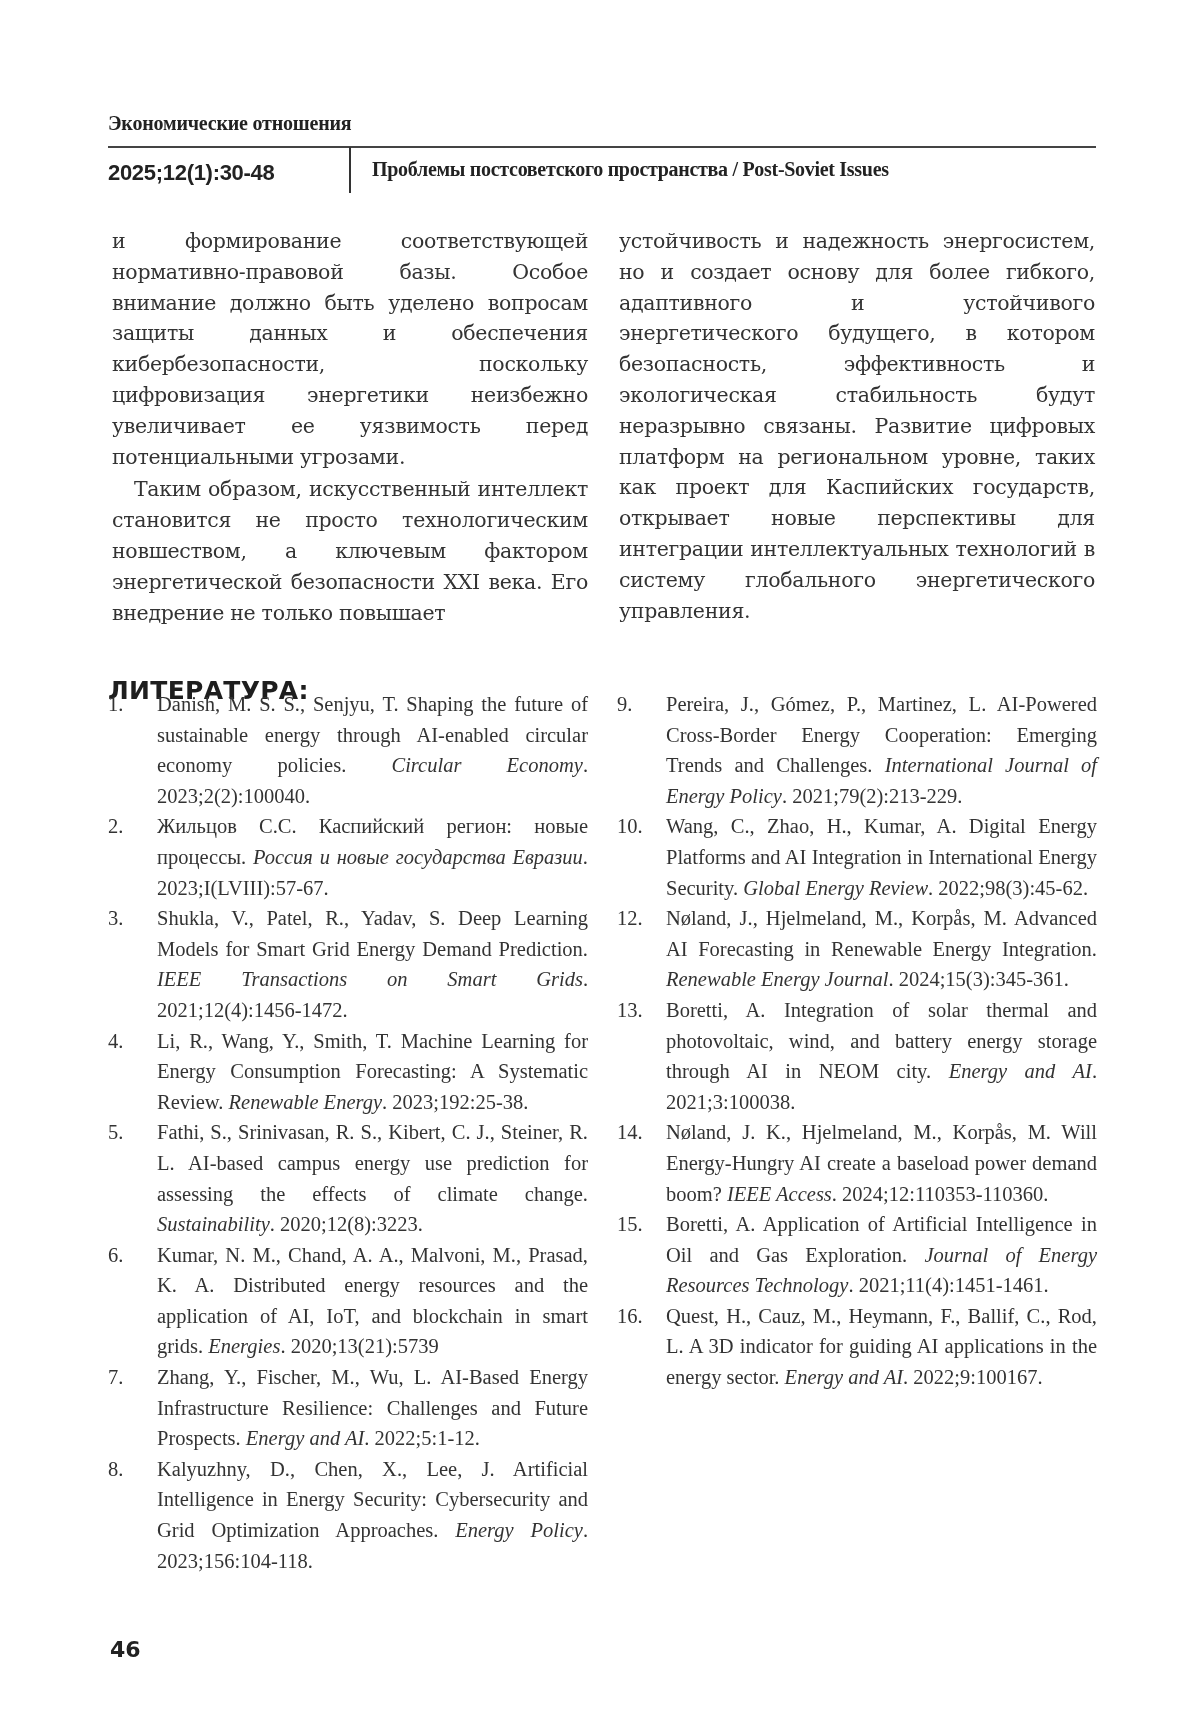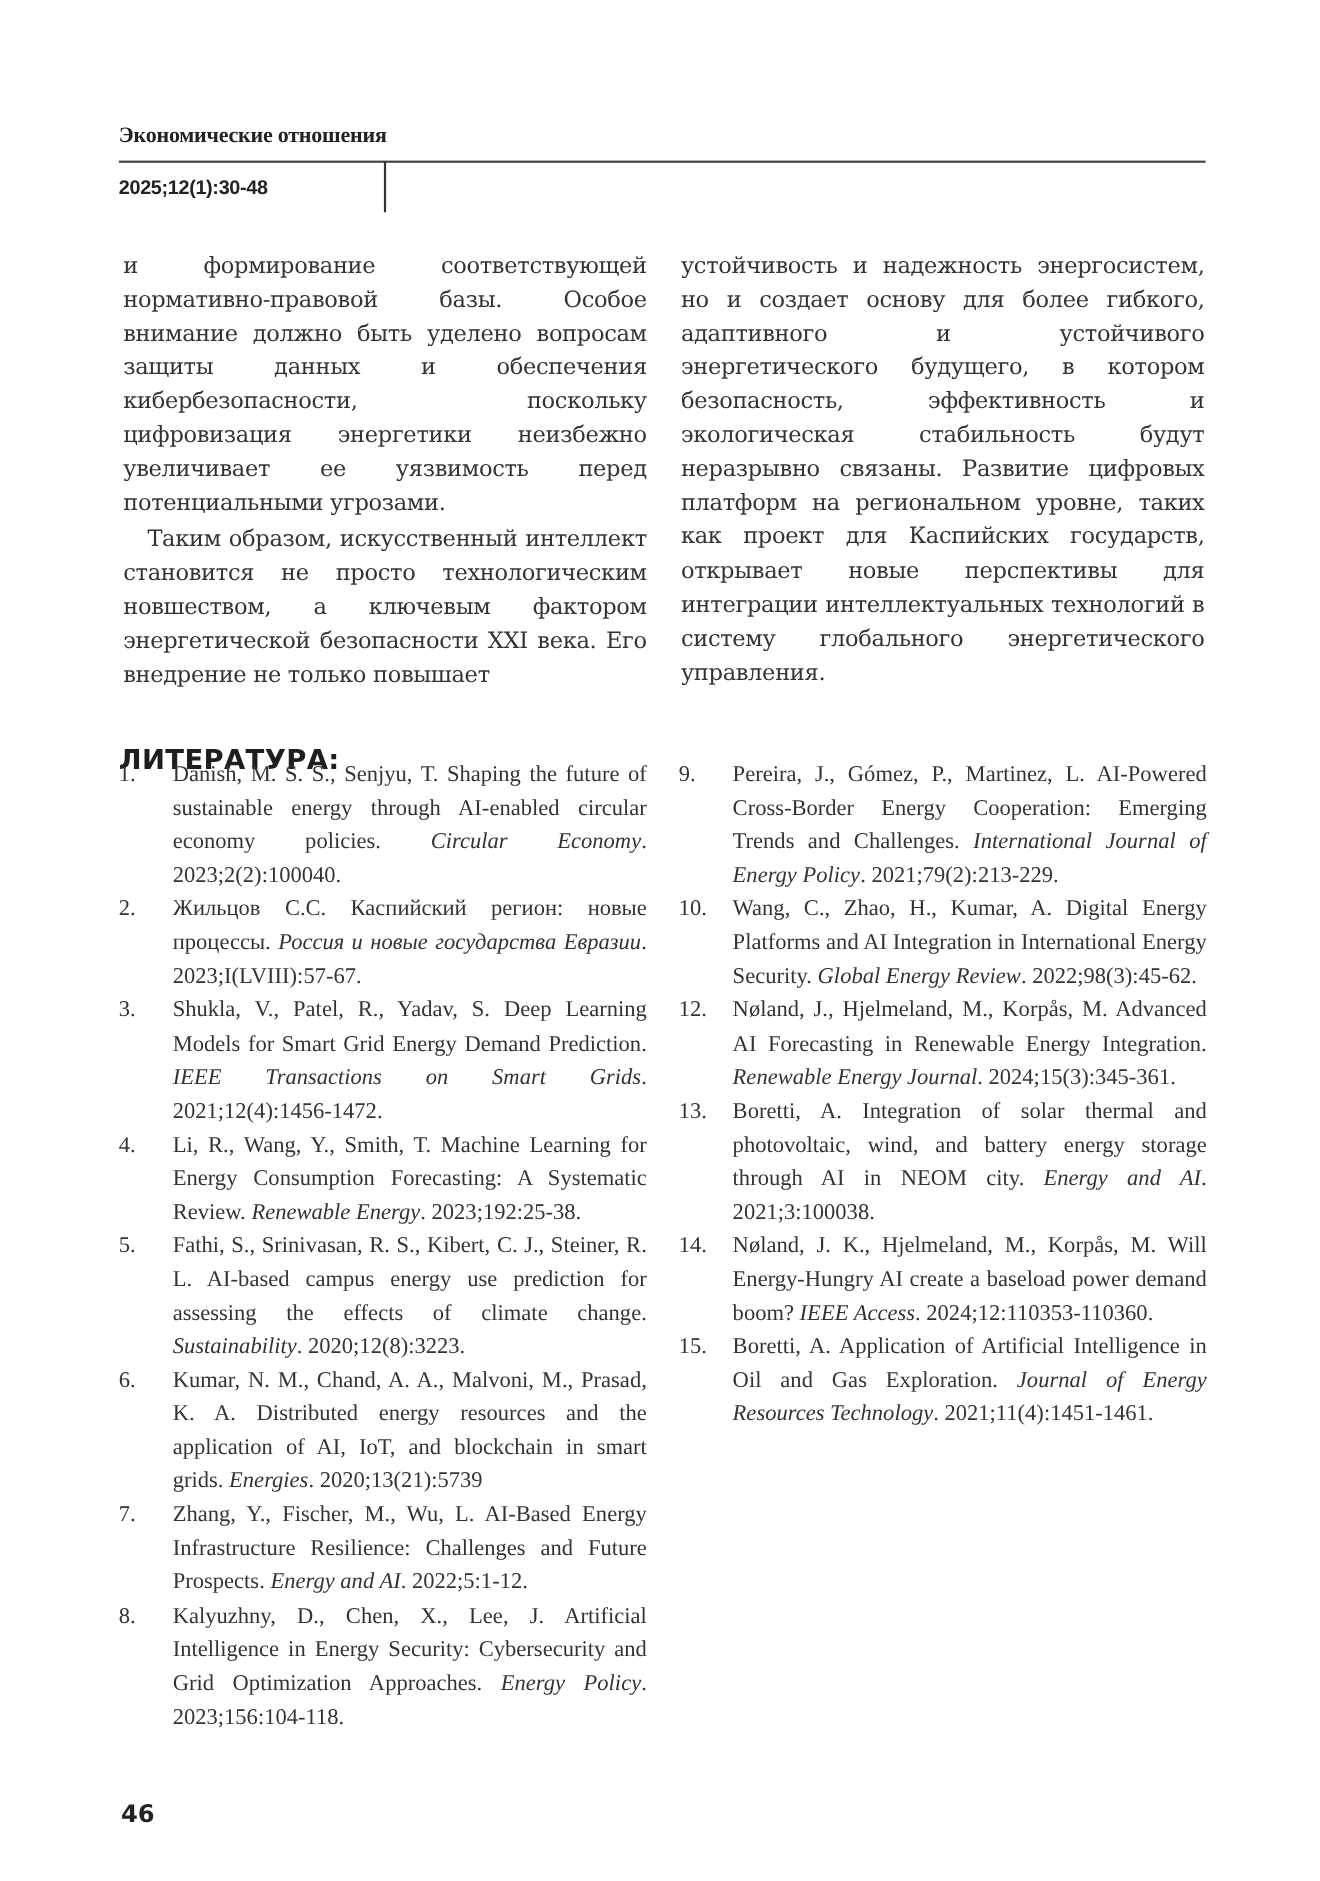--- a/index.html
+++ b/index.html
@@ -12,21 +12,21 @@
     letter-spacing: -0.2px; color: #222;
   }
   .header-rule {
     position: absolute; left: 108px; top: 146px; width: 988px; height: 2px; background: #444;
   }
   .header-vrule {
     position: absolute; left: 349px; top: 147px; width: 2px; height: 46px; background: #333;
   }
   .issue-ref {
     position: absolute; left: 108px; top: 160px;
-    font-family: "Liberation Sans", sans-serif; font-weight: bold; font-size: 18px; color: #222;
+    font-family: "Liberation Sans", sans-serif; font-weight: bold; font-size: 22px; color: #222;
     letter-spacing: -0.3px;
     text-align: right;
   }
   .journal-title {
     position: absolute; left: 372px; top: 158px;
     font-family: "Liberation Serif", serif; font-weight: bold; font-size: 20px; color: #222;
     letter-spacing: -0.3px;
   }
 
   .body-col {
@@ -63,20 +63,21 @@
   }
 </style>
 </head>
 <body>
 
 <div class="page">
   <div class="section-label">Экономические отношения</div>
   <div class="header-rule"></div>
   <div class="header-vrule"></div>
   <div class="issue-ref">2025;12(1):30-48</div>
+  <div class="journal-title">Проблемы постсоветского пространства / Post-Soviet Issues</div>
 
   <div class="body-col left">
     <p>и формирование соответствующей нормативно-правовой базы. Особое внимание должно быть уделено вопросам защиты данных и обеспечения кибербезопасности, поскольку цифровизация энергетики неизбежно увеличивает ее уязвимость перед потенциальными угрозами.</p>
     <p class="indent">Таким образом, искусственный интеллект становится не просто технологическим новшеством, а ключевым фактором энергетической безопасности XXI века. Его внедрение не только повышает</p>
   </div>
   <div class="body-col right">
     <p>устойчивость и надежность энергосистем, но и создает основу для более гибкого, адаптивного и устойчивого энергетического будущего, в котором безопасность, эффективность и экологическая стабильность будут неразрывно связаны. Развитие цифровых платформ на региональном уровне, таких как проект для Каспийских государств, открывает новые перспективы для интеграции интеллектуальных технологий в систему глобального энергетического управления.</p>
   </div>
 
   <div class="refs-heading">ЛИТЕРАТУРА:</div>
@@ -91,16 +92,17 @@
       <li class="ref"><span class="num">7.</span><span>Zhang, Y., Fischer, M., Wu, L. AI-Based Energy Infrastructure Resilience: Challenges and Future Prospects. </span><span class="src">Energy and AI</span><span>. 2022;5:1-12.</span></li>
       <li class="ref"><span class="num">8.</span><span>Kalyuzhny, D., Chen, X., Lee, J. Artificial Intelligence in Energy Security: Cybersecurity and Grid Optimization Approaches. </span><span class="src">Energy Policy</span><span>. 2023;156:104-118.</span></li>
     </ol>
   <ol class="refs-col right" id="refs-right">
       <li class="ref"><span class="num">9.</span><span>Pereira, J., Gómez, P., Martinez, L. AI-Powered Cross-Border Energy Cooperation: Emerging Trends and Challenges. </span><span class="src">International Journal of Energy Policy</span><span>. 2021;79(2):213-229.</span></li>
       <li class="ref"><span class="num">10.</span><span>Wang, C., Zhao, H., Kumar, A. Digital Energy Platforms and AI Integration in International Energy Security. </span><span class="src">Global Energy Review</span><span>. 2022;98(3):45-62.</span></li>
       <li class="ref"><span class="num">12.</span><span>Nøland, J., Hjelmeland, M., Korpås, M. Advanced AI Forecasting in Renewable Energy Integration. </span><span class="src">Renewable Energy Journal</span><span>. 2024;15(3):345-361.</span></li>
       <li class="ref"><span class="num">13.</span><span>Boretti, A. Integration of solar thermal and photovoltaic, wind, and battery energy storage through AI in NEOM city. </span><span class="src">Energy and AI</span><span>. 2021;3:100038.</span></li>
       <li class="ref"><span class="num">14.</span><span>Nøland, J. K., Hjelmeland, M., Korpås, M. Will Energy-Hungry AI create a baseload power demand boom? </span><span class="src">IEEE Access</span><span>. 2024;12:110353-110360.</span></li>
       <li class="ref"><span class="num">15.</span><span>Boretti, A. Application of Artificial Intelligence in Oil and Gas Exploration. </span><span class="src">Journal of Energy Resources Technology</span><span>. 2021;11(4):1451-1461.</span></li>
+      <li class="ref"><span class="num">16.</span><span>Quest, H., Cauz, M., Heymann, F., Ballif, C., Rod, L. A 3D indicator for guiding AI applications in the energy sector. </span><span class="src">Energy and AI</span><span>. 2022;9:100167.</span></li>
     </ol>
 
   <div class="page-number">46</div>
 </div>
 
 </body></html>

